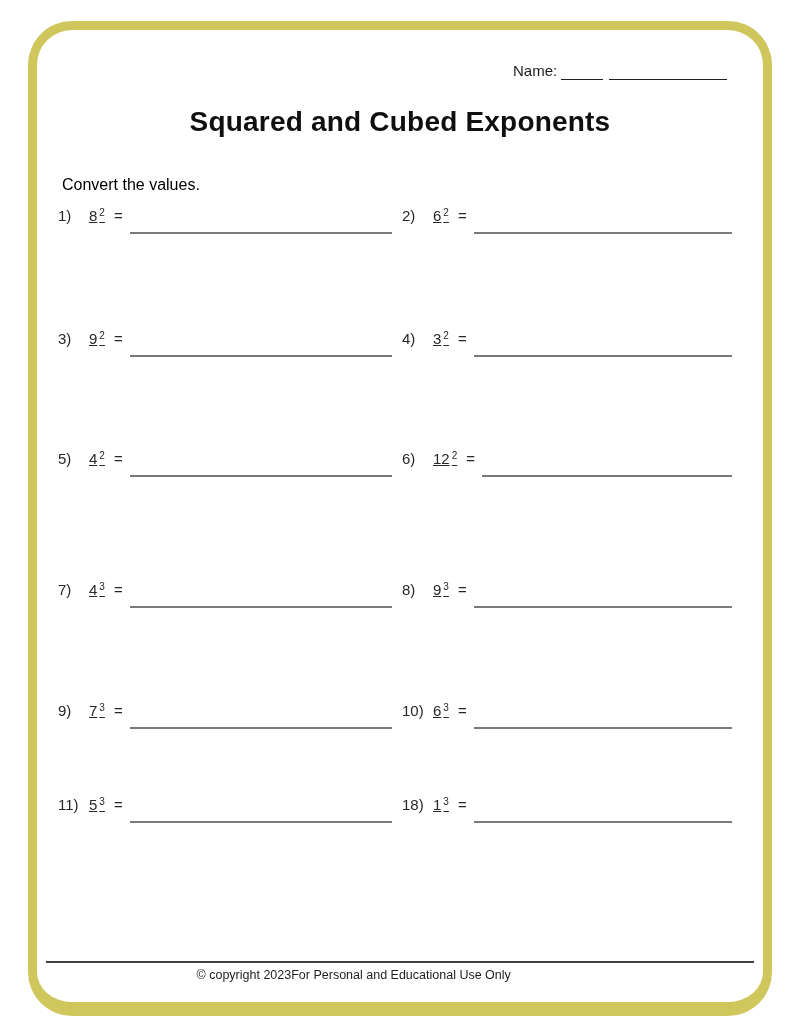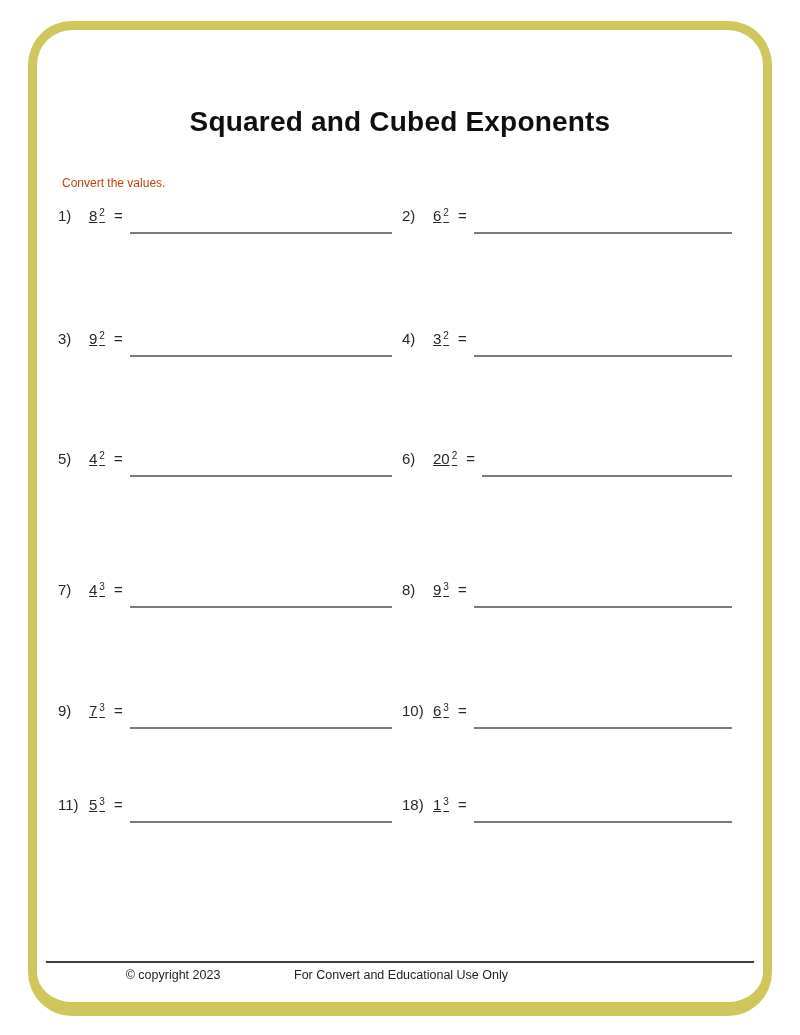--- a/index.html
+++ b/index.html
@@ -20,48 +20,53 @@
   .namelabel { line-height:19px; margin-right:4px; }
   .nseg { display:inline-block; height:18px; border-bottom:1.6px solid #222; }
   .nseg1 { width:42px; margin-right:6px; }
   .nseg2 { width:118px; }
   
   .title {
     position:absolute; left:0; right:0; top:106px; margin:0;
     text-align:center; font-size:28px; font-weight:bold; color:#0f0f0f;
     letter-spacing:0.2px;
   }
-  .instructions { position:absolute; left:62px; top:176px; font-size:12px; color:#c2410c; }
+  .instructions { position:absolute; left:62px; top:176px; font-size:16px; color:#000000; }
   
   .row { position:absolute; left:0; width:100%; height:30px; }
   .cell { position:absolute; top:0; display:flex; align-items:flex-start; font-size:15px; color:#272727; }
   .cell.l { left:58px; width:334px; }
   .cell.r { left:402px; width:330px; }
   .pnum { min-width:31px; line-height:17px; }
   .expr { line-height:17px; white-space:nowrap;text-decoration:underline; }
   .exp { font-size:10px; position:relative; top:-5px; margin-left:2px; }
   .eq  { line-height:17px; margin:0 7px 0 9px; }
   .ansline { flex:1; height:25px; border-bottom:2px solid var(--answer-line,#7a7a7a); }
   
   .footer-line { position:absolute; left:46px; top:961px; width:708px; border-top:2px solid var(--footer-line,#3f3f3f); }
   .footer {
     position:absolute; left:52px; top:968px; width:698px;
     display:grid; grid-template-columns:1fr auto 1fr;
     font-size:12.5px; color:#1e1e1e;
   }
-  .footer .f-left  { text-align:center; }
+  .footer .f-left  { text-align:right; }
   .footer .f-mid   { text-align:center; }
   .footer .f-right { text-align:right; }
 </style>
 </head>
 <body>
 
 <div class="page">
   <div class="frame"></div>
 
+  <div class="namebox">
+    <span class="namelabel">Name:</span>
+    <span class="nseg nseg1"></span>
+    <span class="nseg nseg2"></span>
+  </div>
 
   <h1 class="title">Squared and Cubed Exponents</h1>
   <div class="instructions">Convert the values.</div>
 
   <div class="row" style="top:207px">
     <div class="cell l">
       <span class="pnum">1)</span>
       <span class="expr"><span>8</span><span class="exp">2</span></span>
       <span class="eq">=</span>
       <span class="ansline"></span>
@@ -91,21 +96,21 @@
 
   <div class="row" style="top:450px">
     <div class="cell l">
       <span class="pnum">5)</span>
       <span class="expr"><span>4</span><span class="exp">2</span></span>
       <span class="eq">=</span>
       <span class="ansline"></span>
     </div>
     <div class="cell r">
       <span class="pnum">6)</span>
-      <span class="expr"><span>20</span><span class="exp">2</span></span>
+      <span class="expr"><span>12</span><span class="exp">2</span></span>
       <span class="eq">=</span>
       <span class="ansline"></span>
     </div>
   </div>
 
   <div class="row" style="top:581px">
     <div class="cell l">
       <span class="pnum">7)</span>
       <span class="expr"><span>4</span><span class="exp">3</span></span>
       <span class="eq">=</span>
@@ -145,15 +150,15 @@
       <span class="pnum">18)</span>
       <span class="expr"><span>1</span><span class="exp">3</span></span>
       <span class="eq">=</span>
       <span class="ansline"></span>
     </div>
   </div>
 
   <div class="footer-line"></div>
   <div class="footer">
     <span class="f-left">© copyright 2023</span>
-    <span class="f-mid">For Convert and Educational Use Only</span>
+    <span class="f-mid">For Personal and Educational Use Only</span>
   </div>
 </div>
 
 </body></html>

